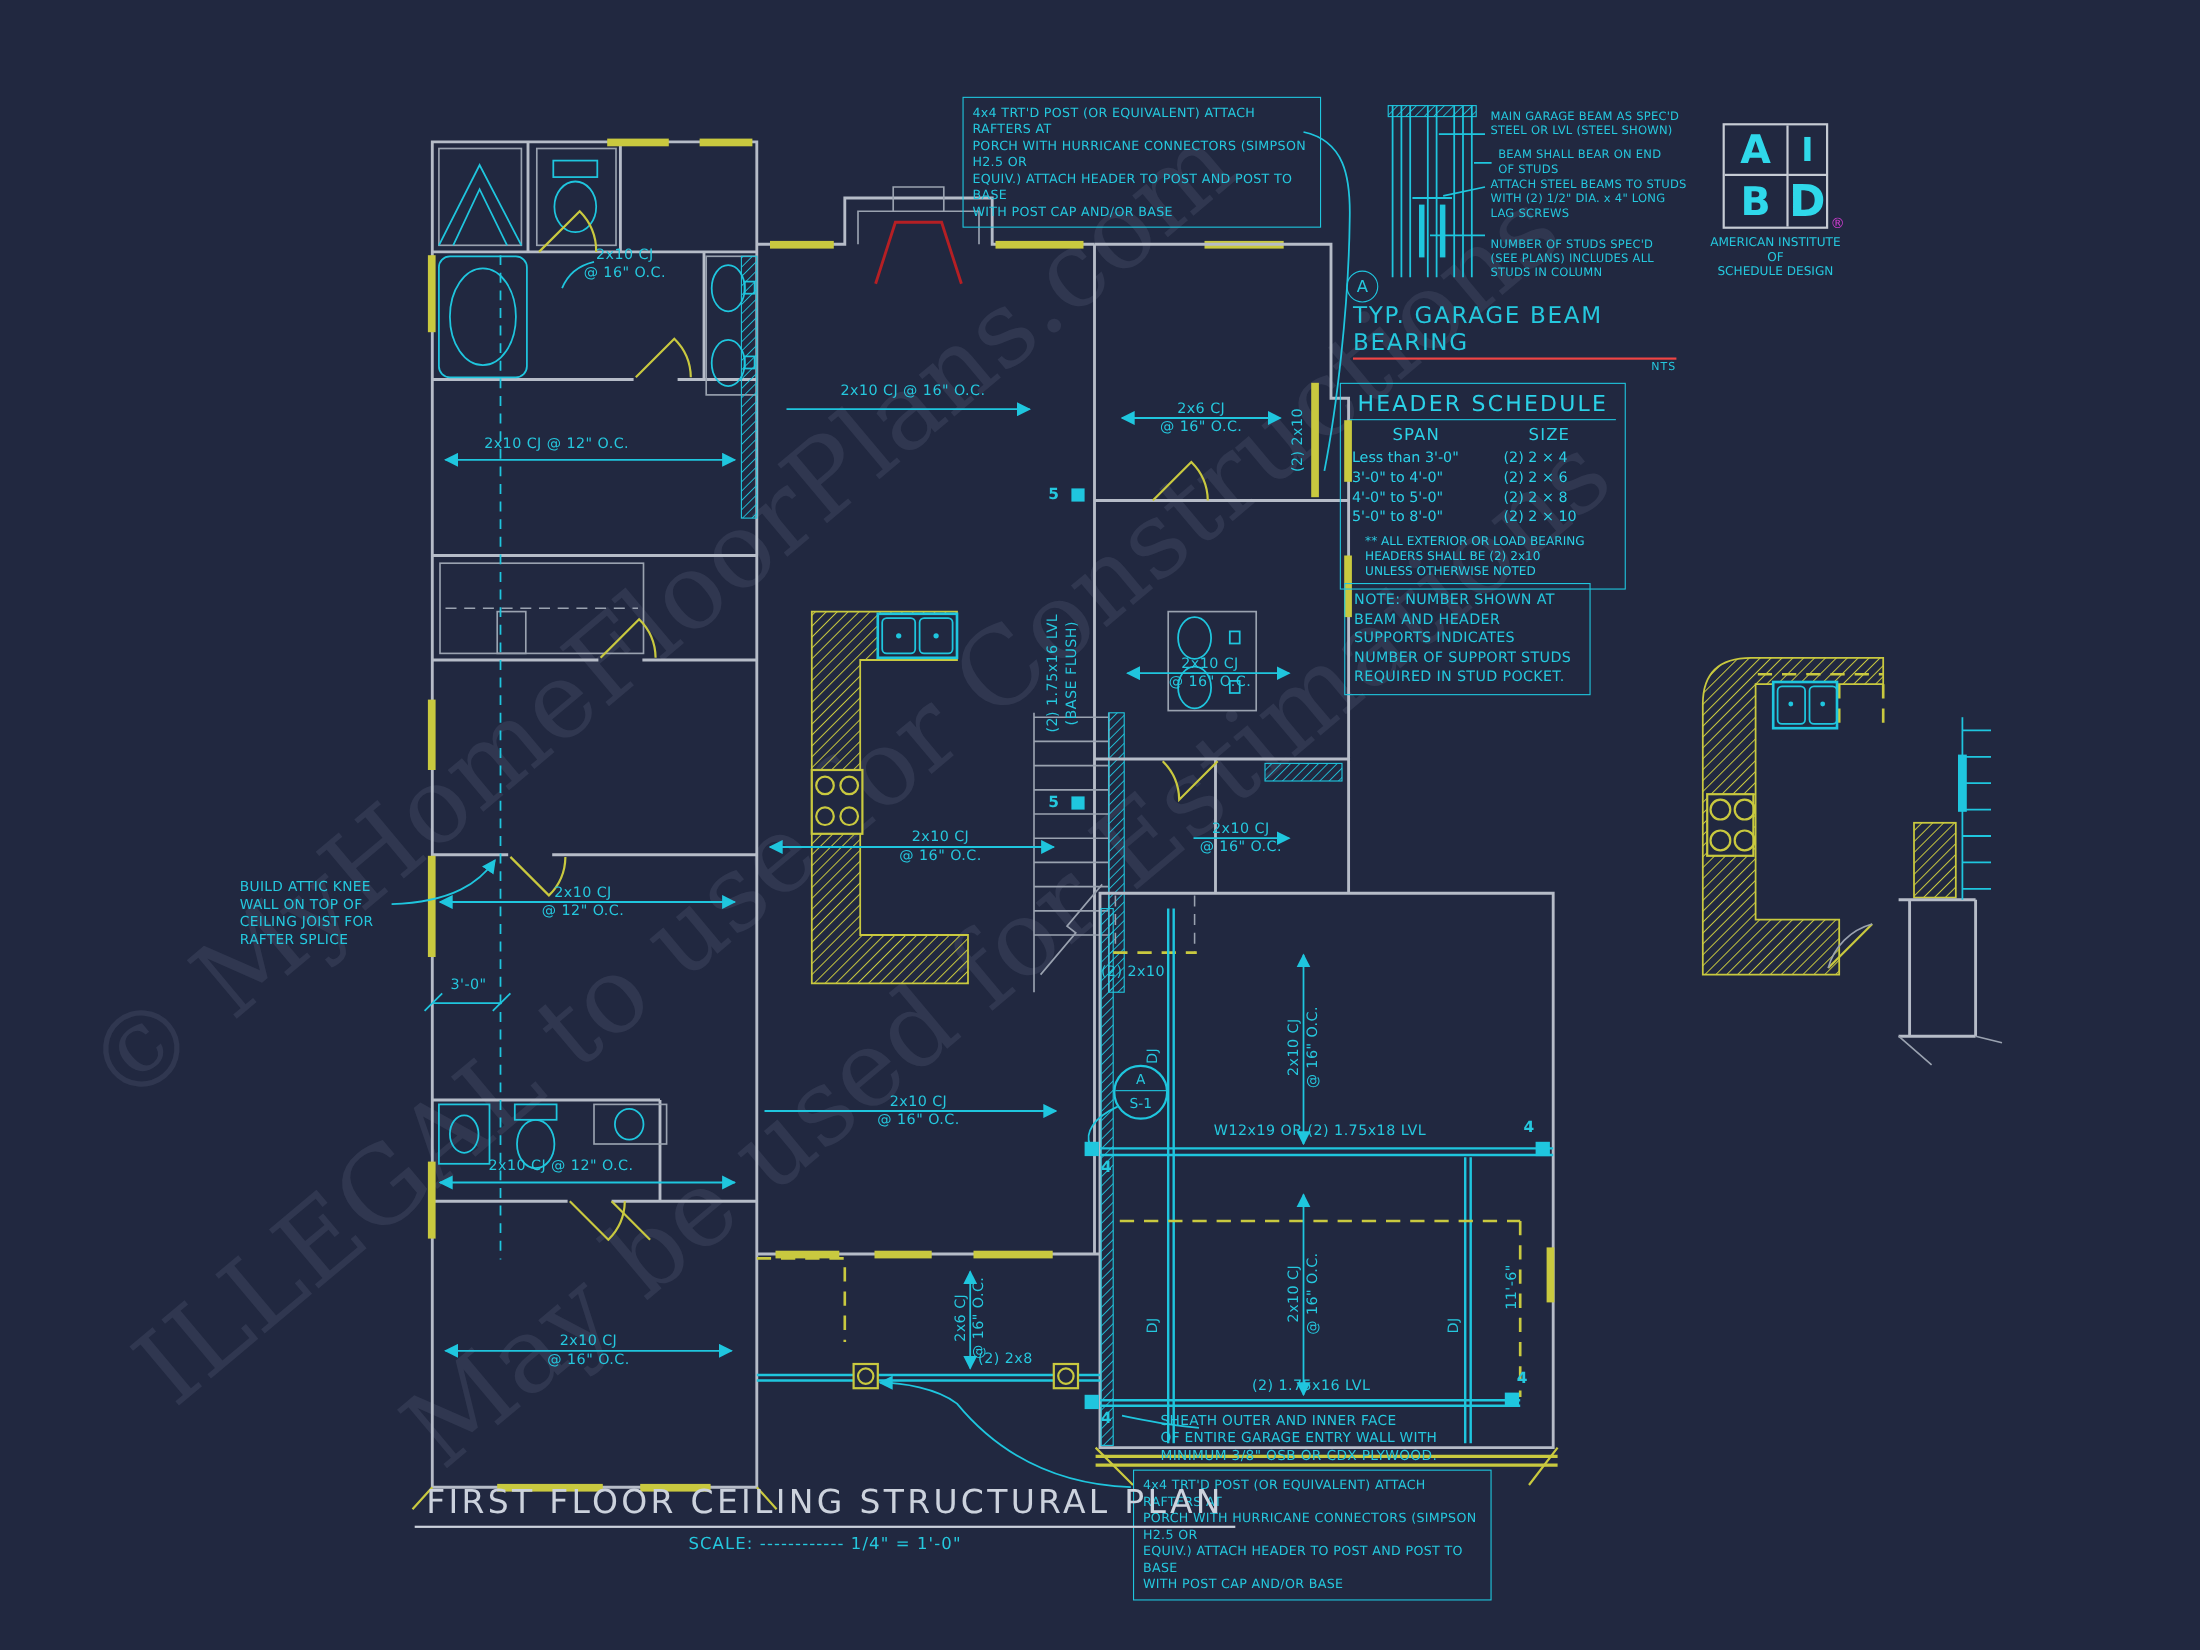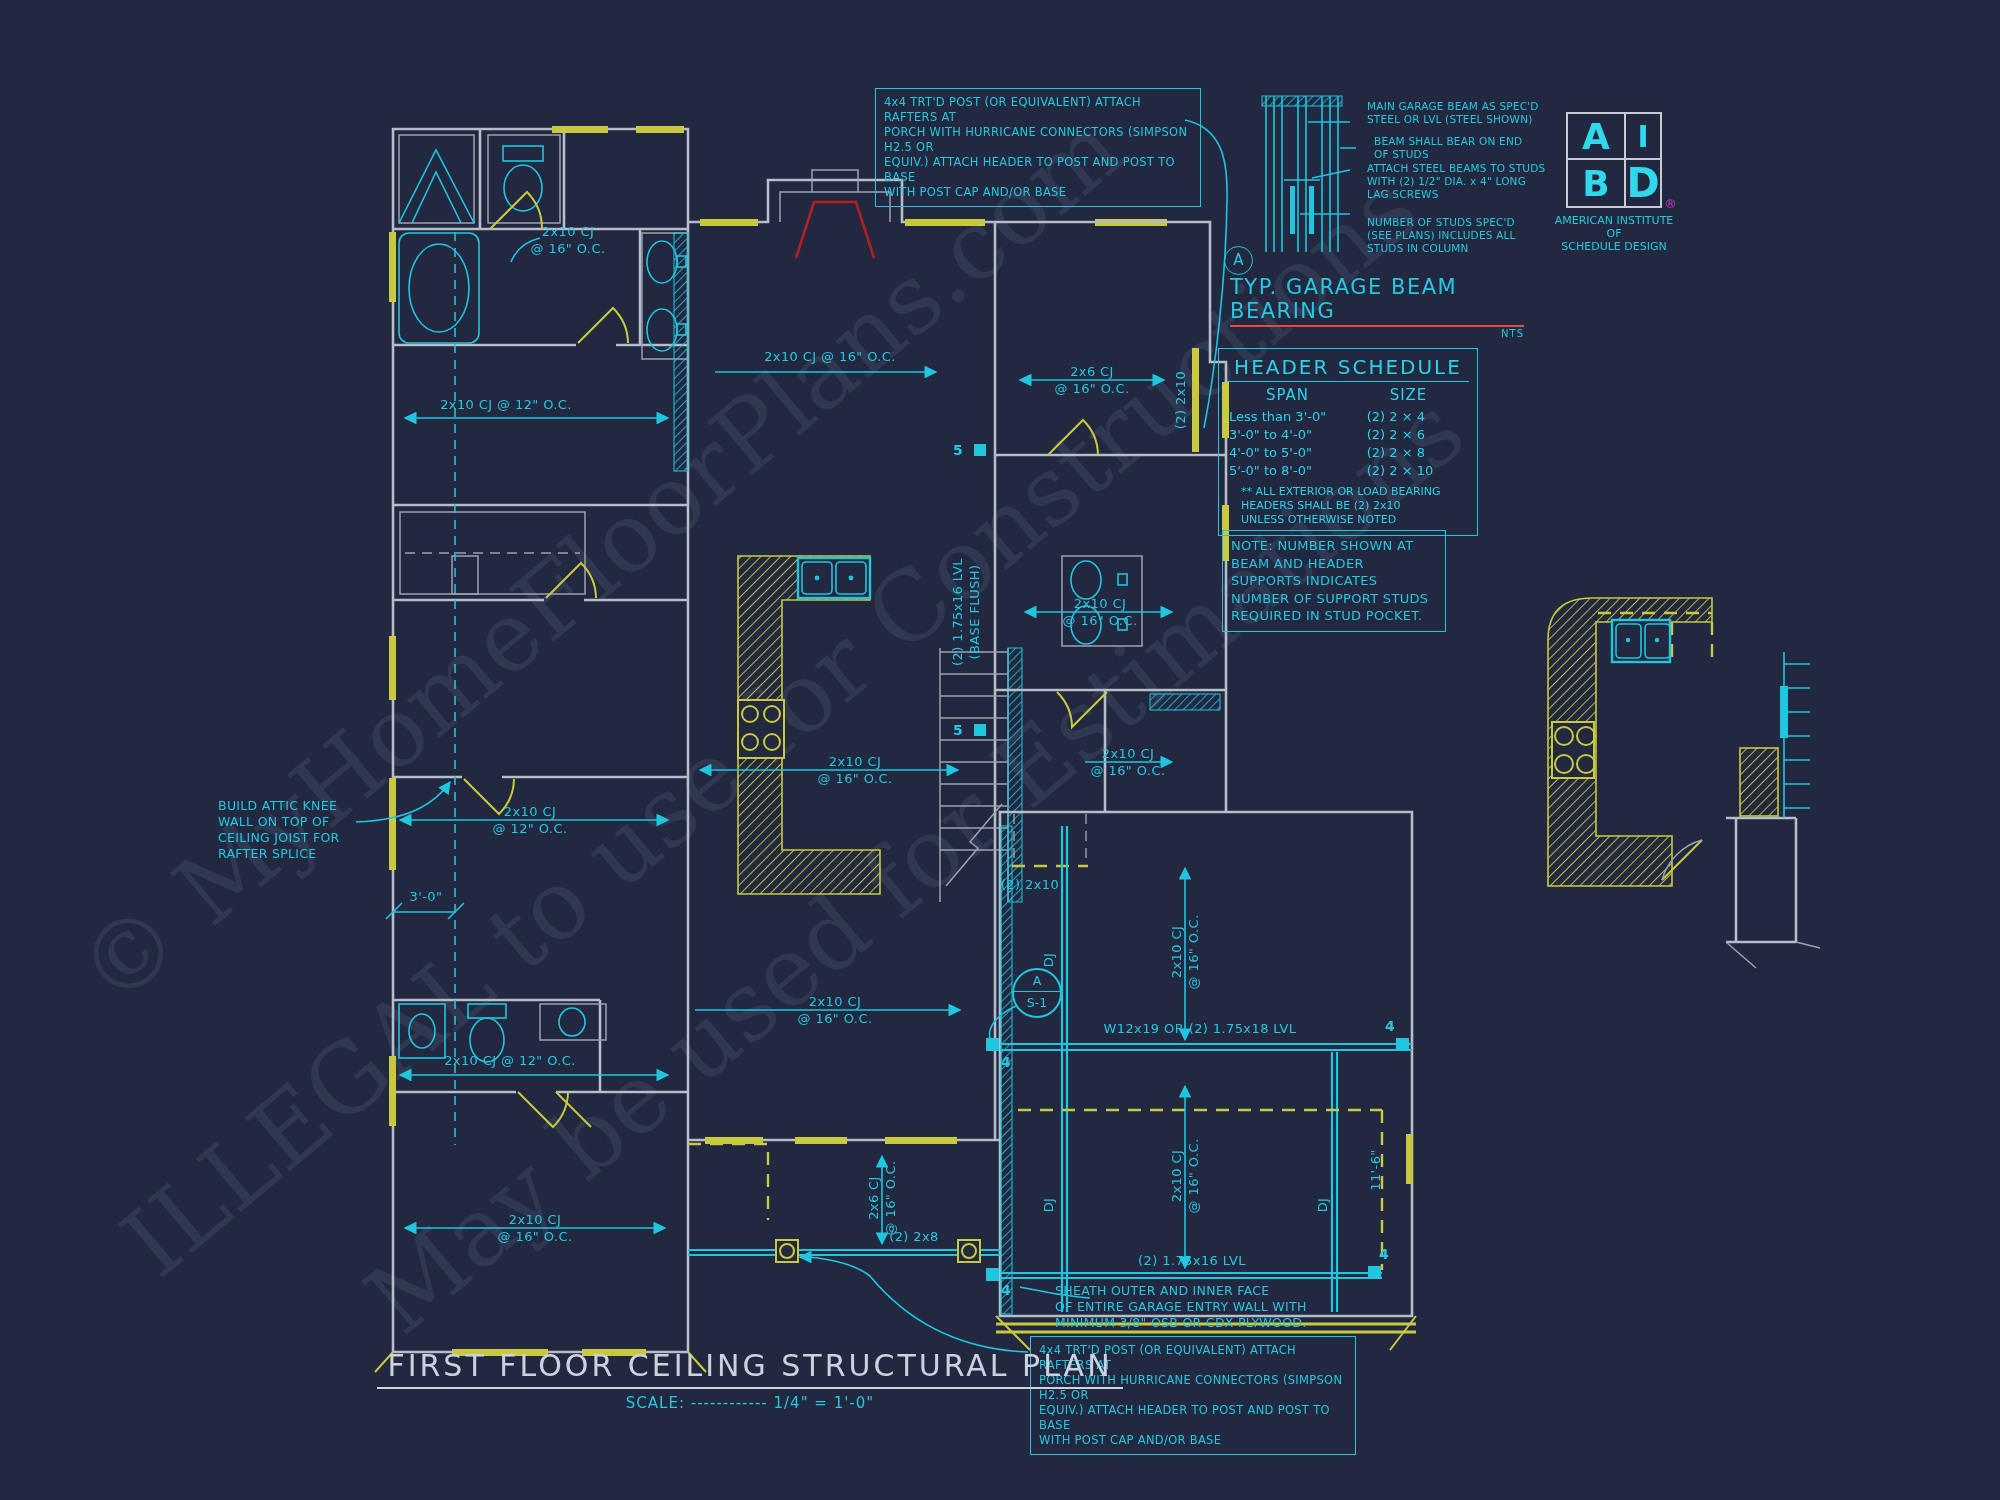--- a/index.html
+++ b/index.html
@@ -24,21 +24,21 @@
   .sq{fill:#1fc6de;stroke:none;}
   
   .hlab,.vlab,.num{position:absolute;color:#25c8de;font-size:13px;line-height:17px;
      letter-spacing:.4px;text-align:center;transform:translate(-50%,-50%);}
   .vlab{transform:translate(-50%,-50%) rotate(-90deg);}
   .num{font-size:14px;font-weight:bold;}
   .notebox{position:absolute;border:1.6px solid #1fc6de;color:#25c8de;font-size:11.5px;
      line-height:15px;padding:6px 8px;letter-spacing:.3px;}
   .plainnote{position:absolute;color:#25c8de;font-size:12.5px;line-height:16px;
      letter-spacing:.3px;text-align:left;}
-  .callout{position:absolute;color:#25c8de;font-size:10.5px;line-height:13px;letter-spacing:.2px;margin-left:12px;}
+  .callout{position:absolute;color:#25c8de;font-size:10.5px;line-height:13px;letter-spacing:.2px;}
   .wm{position:absolute;font-family:"DejaVu Serif",serif;font-size:96px;white-space:nowrap;
      color:rgba(172,183,210,0.11);transform:translate(-50%,-50%) rotate(-40deg);pointer-events:none;}
   
   #detail-title{position:absolute;left:1224px;top:246px;width:300px;color:#25c8de;}
   #detail-title .bubbleA{display:inline-block;width:27px;height:27px;border:1.8px solid #1fc6de;
      border-radius:50%;text-align:center;line-height:27px;font-size:15px;vertical-align:middle;}
   #detail-title .ttl{display:inline-block;margin-left:6px;font-size:21px;letter-spacing:1.5px;
      border-bottom:2px solid #ef4444;padding-bottom:2px;vertical-align:middle;}
   #detail-title .nts{display:block;text-align:right;font-size:10px;margin-top:1px;letter-spacing:1px;}
   

